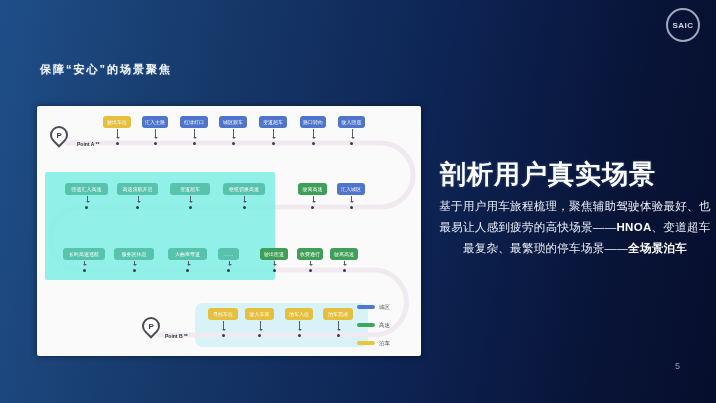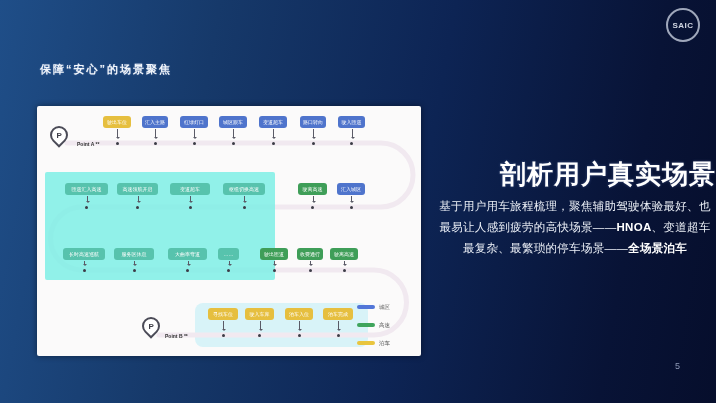--- a/index.html
+++ b/index.html
@@ -42,21 +42,21 @@
   .pin{z-index:5;width:14px;height:14px;border:2px solid #4b4b57;background:#fff;
        border-radius:50% 50% 50% 0;transform:rotate(-45deg);display:flex;align-items:center;justify-content:center;}
   .pin span{position:static;transform:rotate(45deg);font-size:8px;font-weight:bold;color:#3a3a44;}
   .pin-label{z-index:5;font-size:5px;font-weight:bold;color:#333;white-space:nowrap;}
   .legend{right:8px;bottom:4px;width:56px;z-index:5;}
   .legend-item{position:static;display:flex;align-items:center;height:18px;}
   .legend-swatch{position:static;width:18px;height:4px;border-radius:2px;margin-right:4px;flex:0 0 auto;}
   .legend-label{position:static;font-size:5.5px;color:#555;}
   
   .section-heading{
-    position:absolute;left:440px;top:157px;width:276px;text-align:right;color:#fff;
+    position:absolute;left:440px;top:157px;width:276px;text-align:left;color:#fff;
     font-size:26px;font-weight:bold;letter-spacing:1px;text-shadow:0 0 3px rgba(150,180,255,.3);
   }
   .body-text{
     position:absolute;left:434px;top:196px;width:282px;text-align:center;color:#edf1f8;
     font-size:11.5px;line-height:21px;letter-spacing:.3px;
   }
   .body-text b{font-weight:bold;color:#fff;margin-top:37px;}
   .page-number{position:absolute;left:675px;top:361px;color:#8d98b5;font-size:9px;}
 </style>
 </head>

